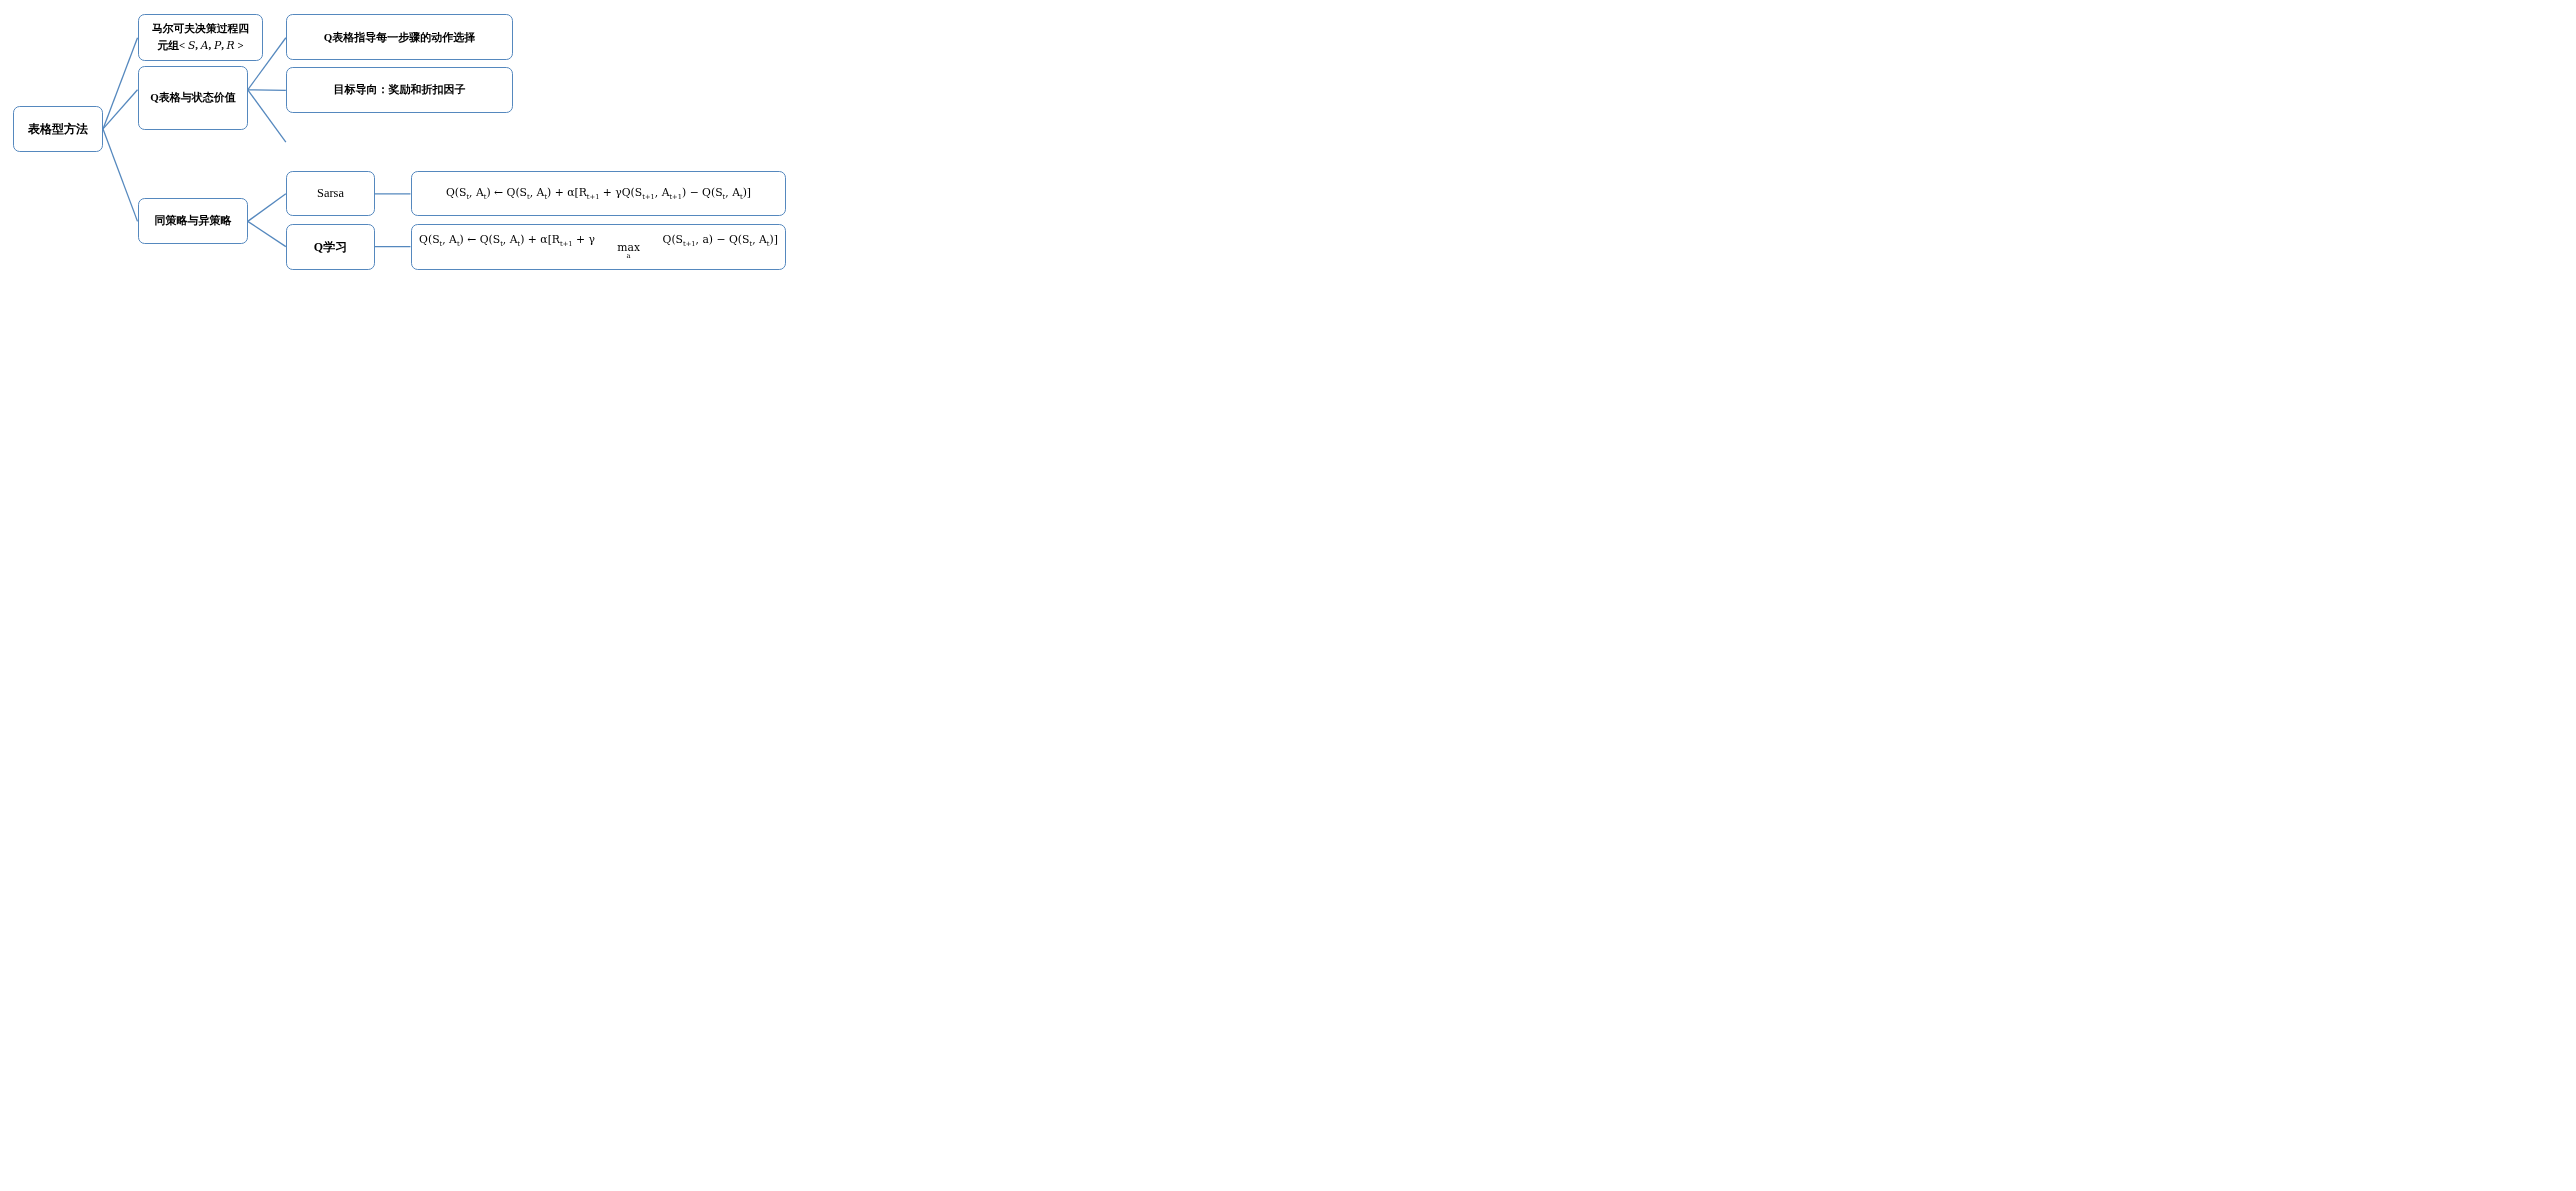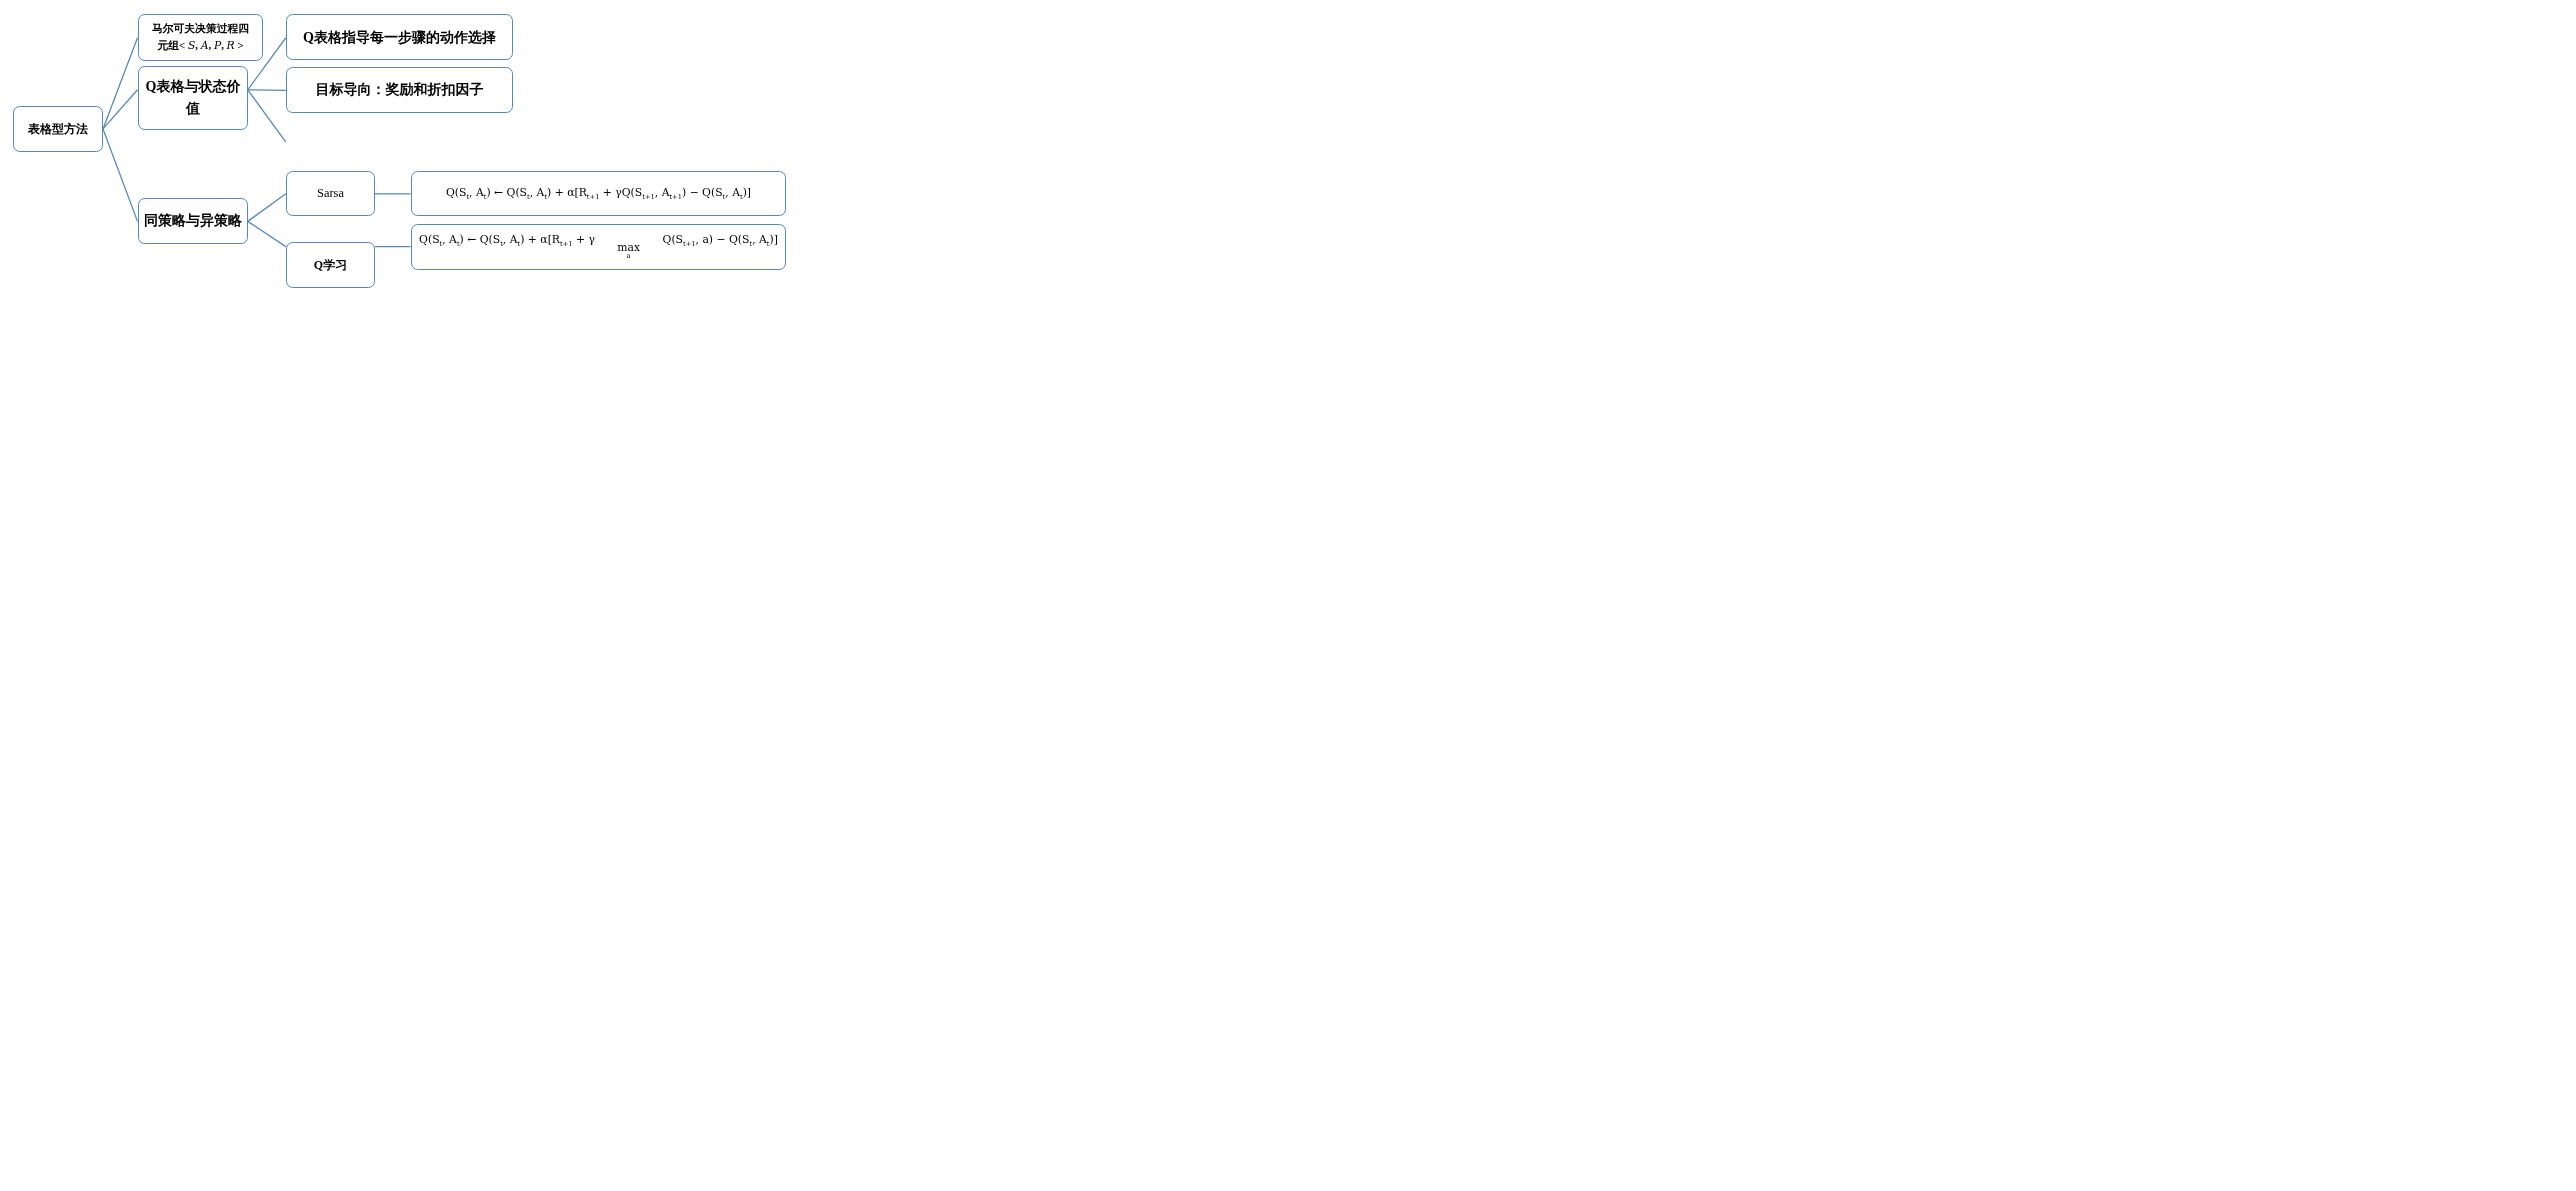--- a/index.html
+++ b/index.html
@@ -25,40 +25,40 @@
     border: 1.8px solid var(--accent);
     border-radius: 6.7px;
     background: #ffffff;
     display: flex;
     flex-direction: column;
     align-items: center;
     justify-content: center;
     text-align: center;
     color: #000;
     font-weight: bold;
-    font-size: 14px;
+    font-size: 11px;
     line-height: 1.55;
     z-index: 2;
     padding: 1px 3.1px;
   }
   .node i {
     font-family: "DejaVu Serif", serif;
     font-weight: normal;
     font-style: italic;
   }
   .n-root      { left: 13px;  top: 106px; width: 90px; height: 46px; font-size: 12px; }
   .n-mdp       { left: 138px; top: 14px;  width: 125px; height: 47px; font-size: 10.8px; }
   .n-qtable    { left: 138px; top: 66px; width: 110px; height: 64px; }
   .n-qguide    { left: 286px; top: 14.4px;  width: 227px; height: 46px; }
   .n-goal      { left: 286px; top: 67px; width: 227px; height: 46px; align-items: center; }
   .n-valueiter { left: 286px; top: 119px; width: 362px; height: 46px; }
   .n-policy    { left: 138px; top: 198px; width: 110px; height: 46px; }
   .n-sarsa     { left: 286px; top: 171px; width: 89px; height: 45px;
                  font-family: Liberation Serif, serif; font-weight: normal; font-size: 12.4px; }
-  .n-qlearning { left: 286px; top: 224px; width: 89px; height: 46px; font-size: 12px; margin-top: 18px; }
+  .n-qlearning { left: 286px; top: 224px; width: 89px; height: 46px; font-size: 12px; }
   .formula {
     font-family: "DejaVu Serif", serif;
     font-weight: normal;
     font-size: 10.8px;
     white-space: nowrap;
     line-height: 1.2;
   }
   .n-f1 { left: 411px; top: 171px; width: 375px; height: 45px; }
   .n-f2 { left: 411px; top: 224px; width: 375px; height: 46px; }
   .formula sub { font-size: 0.62em; line-height: 0; }

